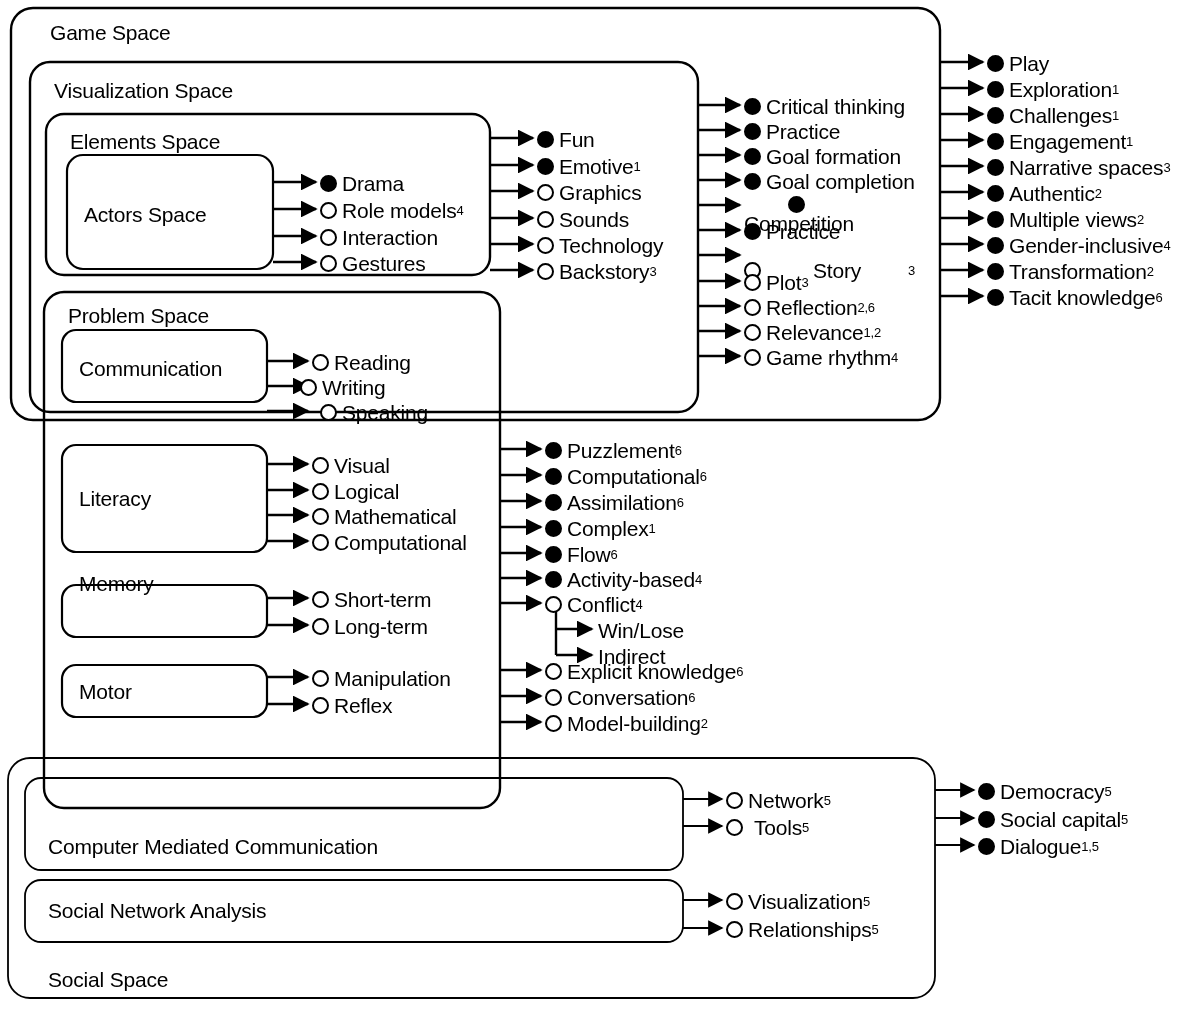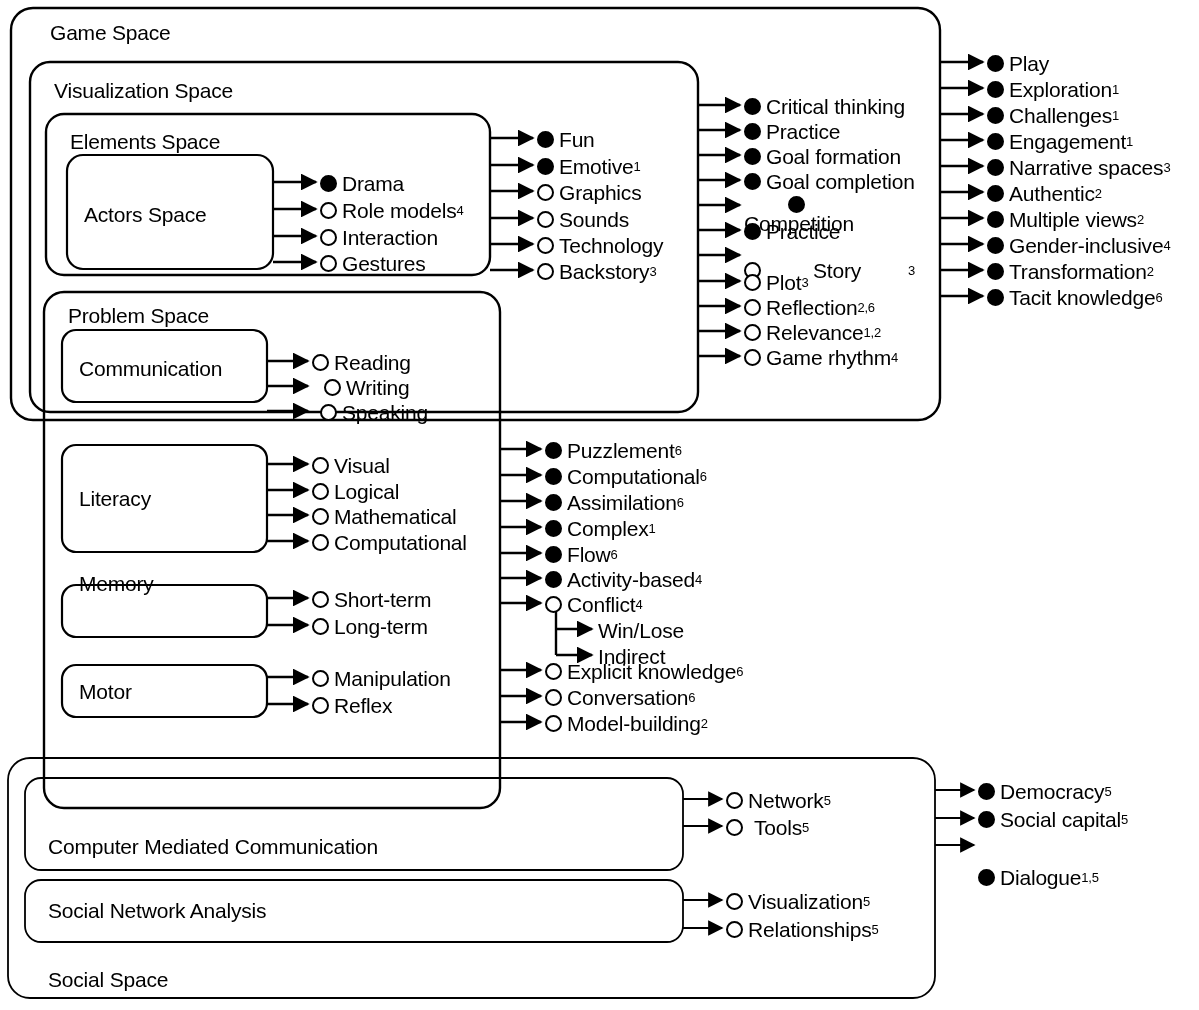--- a/index.html
+++ b/index.html
@@ -348,21 +348,21 @@
     <span class="bullet filled"></span>
     <span class="lbl">Tacit knowledge</span>
       <sup>6</sup>
   </div>
 
   <div class="node" style="left:312px;top:352px;">
     <span class="bullet hollow"></span>
     <span class="lbl">Reading</span>
       <sup></sup>
   </div>
-  <div class="node" style="left:324px;top:377px;">
+  <div class="node" style="left:300px;top:377px;">
     <span class="bullet hollow"></span>
     <span class="lbl">Writing</span>
       <sup></sup>
   </div>
   <div class="node" style="left:320px;top:402px;justify-content:flex-end;">
     <span class="bullet hollow"></span>
     <span class="lbl">Speaking</span>
       <sup></sup>
   </div>
 
@@ -487,19 +487,19 @@
   <div class="node" style="left:978px;top:781px;">
     <span class="bullet filled"></span>
     <span class="lbl">Democracy</span>
       <sup>5</sup>
   </div>
   <div class="node" style="left:978px;top:809px;">
     <span class="bullet filled"></span>
     <span class="lbl">Social capital</span>
       <sup>5</sup>
   </div>
-  <div class="node" style="left:978px;top:867px;">
+  <div class="node" style="left:978px;top:836px;">
     <span class="bullet filled"></span>
     <span class="lbl">Dialogue</span>
       <sup>1,5</sup>
   </div>
 
 </div>
 
 </body></html>

